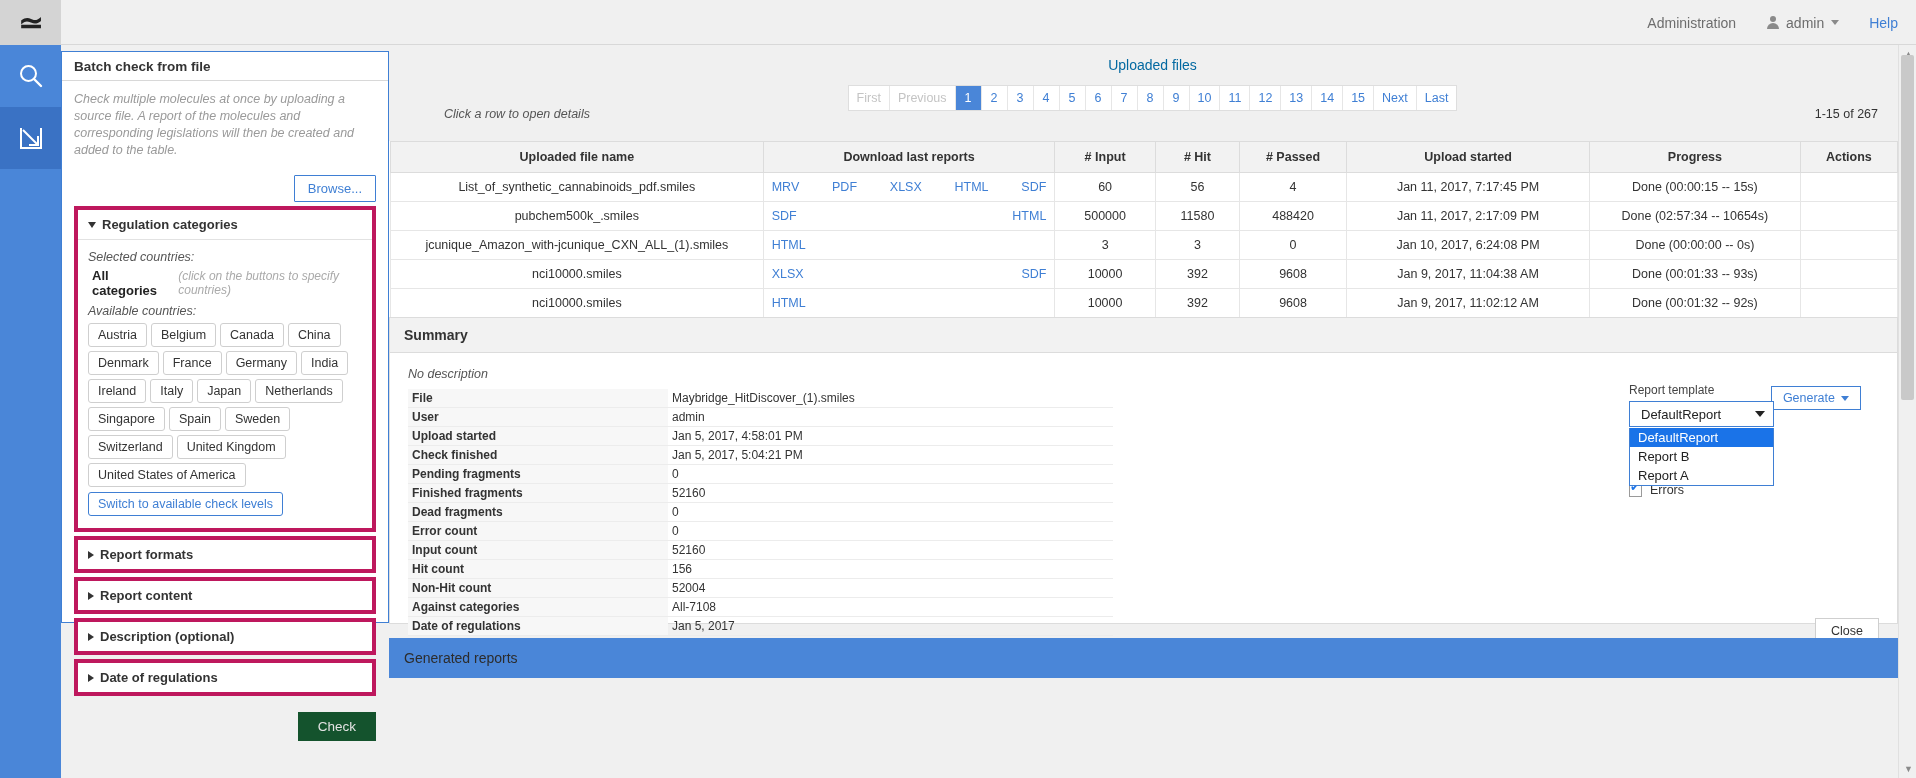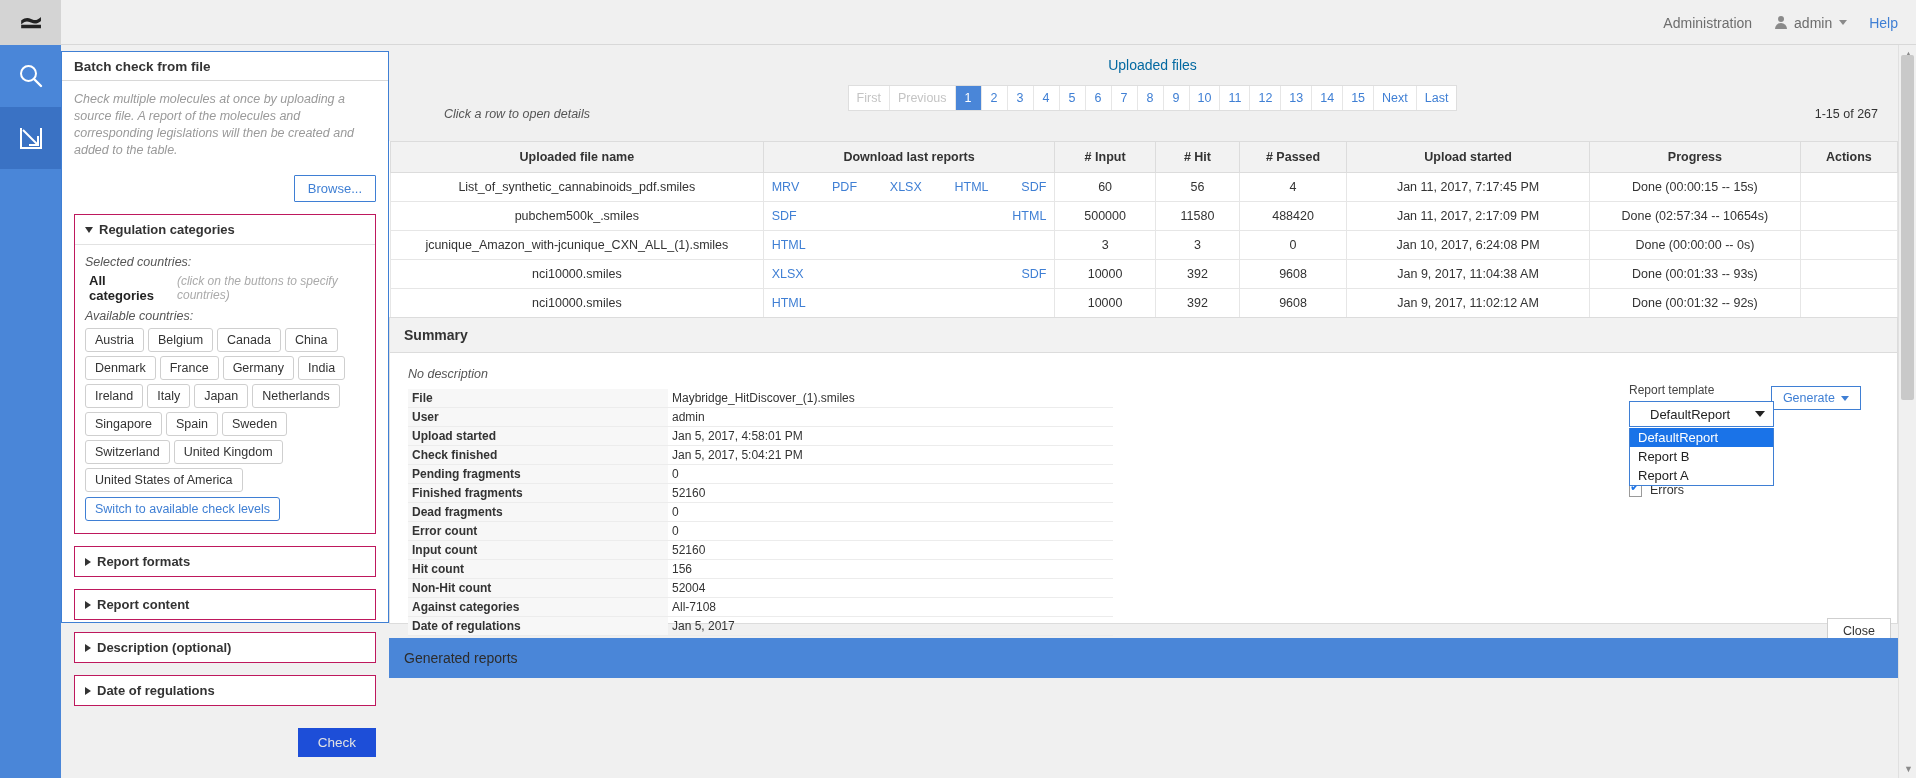--- a/index.html
+++ b/index.html
@@ -21,21 +21,21 @@
     border-bottom: 1px solid #d8d8d8;
   }
   .logo-box {
     position: absolute; left: 0; top: 0; width: 61px; height: 45px;
     background: #d4d4d4;
     display: flex; align-items: center; justify-content: center;
   }
   .logo-glyph { font-size: 30px; font-weight: 700; color: #222; line-height: 1; letter-spacing: -1px; }
   .topbar-right {
     position: absolute; right: 18px; top: 0; height: 45px;
-    display: flex; align-items: center; gap: 22px;
+    display: flex; align-items: center; gap: 30px;
   }
   .topbar-link { color: #6d6d6d; font-size: 14px; cursor: pointer; }
   .topbar-link.help { color: #3f7fd4; }
   .user-chip { display: flex; align-items: center; gap: 7px; color: #6d6d6d; font-size: 14px; cursor: pointer; }
   .user-ico {
     width: 13px; height: 13px; position: relative; display:inline-block;
   }
   .user-ico::before {
     content:""; position:absolute; left:3.5px; top:0; width:6px; height:6px; border-radius:50%; background:#8a8a8a;
   }
@@ -74,21 +74,21 @@
   .lp-desc {
     font-style: italic; color: #9a9a9a; font-size: 12.5px; line-height: 17px;
   }
   .browse-row { display:flex; justify-content:flex-end; margin-top: 16px; }
   .btn-outline {
     border: 1px solid #3f7fd4; background: #fff; color: #3f7fd4;
     padding: 5px 13px; font-size: 13px; cursor: pointer; border-radius: 1px;
     font-family: "Liberation Sans", sans-serif;
   }
   .accordion {
-    margin-top: 12px; border: 1px solid #be185d; background: #fff;
+    margin-top: 4px; border: 4px solid #be185d; background: #fff;
   }
   .acc-head {
     padding: 7px 10px; font-weight: 700; font-size: 13px; color: #333; cursor: pointer;
     display: flex; align-items: center; gap: 6px; border-bottom: 1px solid #e2e2e2;
   }
   .accordion.collapsed .acc-head { border-bottom: none; }
   .tri {
     width:0;height:0;display:inline-block;
     border-top:4px solid transparent;border-bottom:4px solid transparent;border-left:6px solid #333;
   }
@@ -100,22 +100,22 @@
   .hint { font-style: italic; color:#aaa; font-size:12px; }
   .chips { display:flex; flex-wrap: wrap; gap: 4px; margin-top: 5px; }
   .chip {
     border: 1px solid #cfcfcf; background:#fff; color:#333;
     padding: 4px 9px; font-size: 12.5px; cursor:pointer; border-radius:3px; white-space:nowrap;
     font-family: "Liberation Sans", sans-serif;
   }
   .chip.link { border-color:#3f7fd4; color:#3f7fd4; margin-top: 5px; }
   .check-row { display:flex; justify-content:flex-end; margin-top: 16px; padding-right: 0; }
   .btn-disabled {
-    background:#1d4ed8; color:#e3e3e3; border:none; padding: 7px 20px; font-size:13.5px;
-    cursor: default; font-family: "Liberation Sans", sans-serif; margin-top: 6px;
+    background:#14532d; color:#e3e3e3; border:none; padding: 7px 20px; font-size:13.5px;
+    cursor: default; font-family: "Liberation Sans", sans-serif;
   }
 
   
   .main {
     position: absolute; left: 389px; top: 45px; right: 0; bottom: 0;
     background: #f0f0f0; overflow: hidden;
   }
   .main-title { text-align:center; font-size: 14px; color:#0369a1; padding: 12px 0 0 0; }
   .pager { display:flex; justify-content:center; margin-top: 12px; }
   .pager-inner { display:flex; border:1px solid #dedede; background:#fff; }
@@ -170,39 +170,39 @@
   .rp-label { font-size: 12px; color:#444; margin-bottom: 4px; }
   .generate-btn {
     position:absolute; right: 18px; top: 3px;
     border:1px solid #3f7fd4; background:#fff; color:#3f7fd4; padding: 4px 11px;
     font-size:12.5px; cursor:pointer; display:flex; align-items:center; gap:6px;
     font-family:"Liberation Sans", sans-serif;
   }
   .caret-blue { width:0;height:0;border-left:4px solid transparent;border-right:4px solid transparent;border-top:5px solid #3f7fd4; }
   .select-box {
     position:relative; width: 145px; height: 26px; border:1px solid #3f7fd4; background:#fff;
-    display:flex; align-items:center; padding: 0 20px; font-size:13px; color:#222; cursor:pointer;
+    display:flex; align-items:center; padding: 0 11px; font-size:13px; color:#222; cursor:pointer;
   }
   .select-caret { position:absolute; right:8px; top:9px; width:0;height:0;
     border-left:5px solid transparent;border-right:5px solid transparent;border-top:6px solid #222; }
   .select-list {
     position:absolute; left:-1px; top:26px; width:145px; background:#fff;
     border:1px solid #3f7fd4; border-top:none; z-index:20;
   }
   .opt { padding: 2px 8px; font-size:13px; color:#222; cursor:pointer; }
   .opt.sel { background:#1a73e8; color:#fff; }
   .errors-row { margin-top: 56px; display:flex; align-items:center; gap: 8px; }
   .cb {
     width:13px;height:13px;border:1px solid #9a9a9a;background:#fff;display:inline-block;position:relative;
   }
   .cb.checked::after {
     content:"✔"; position:absolute; left:0px; top:-4px; font-size:12px; color:#1a73e8; line-height:13px;
   }
   .errors-lbl { font-size:12.5px; color:#333; }
-  .close-row { position:absolute; right: 6px; bottom: 14px; }
+  .close-row { position:absolute; right: 18px; bottom: 14px; }
   .btn-close {
     border:1px solid #cfcfcf; background:#fff; color:#333; padding: 5px 15px; font-size:12.5px;
     cursor:pointer; font-family:"Liberation Sans", sans-serif;
   }
 
   
   .gen-reports {
     position:absolute; left:0; top: 593px; right:18px; height: 40px;
     background:#4a86d8; display:flex; align-items:center; padding: 0 14px;
     color:#2c2c2c; font-size:14px; border:1px solid #4a86d8;

